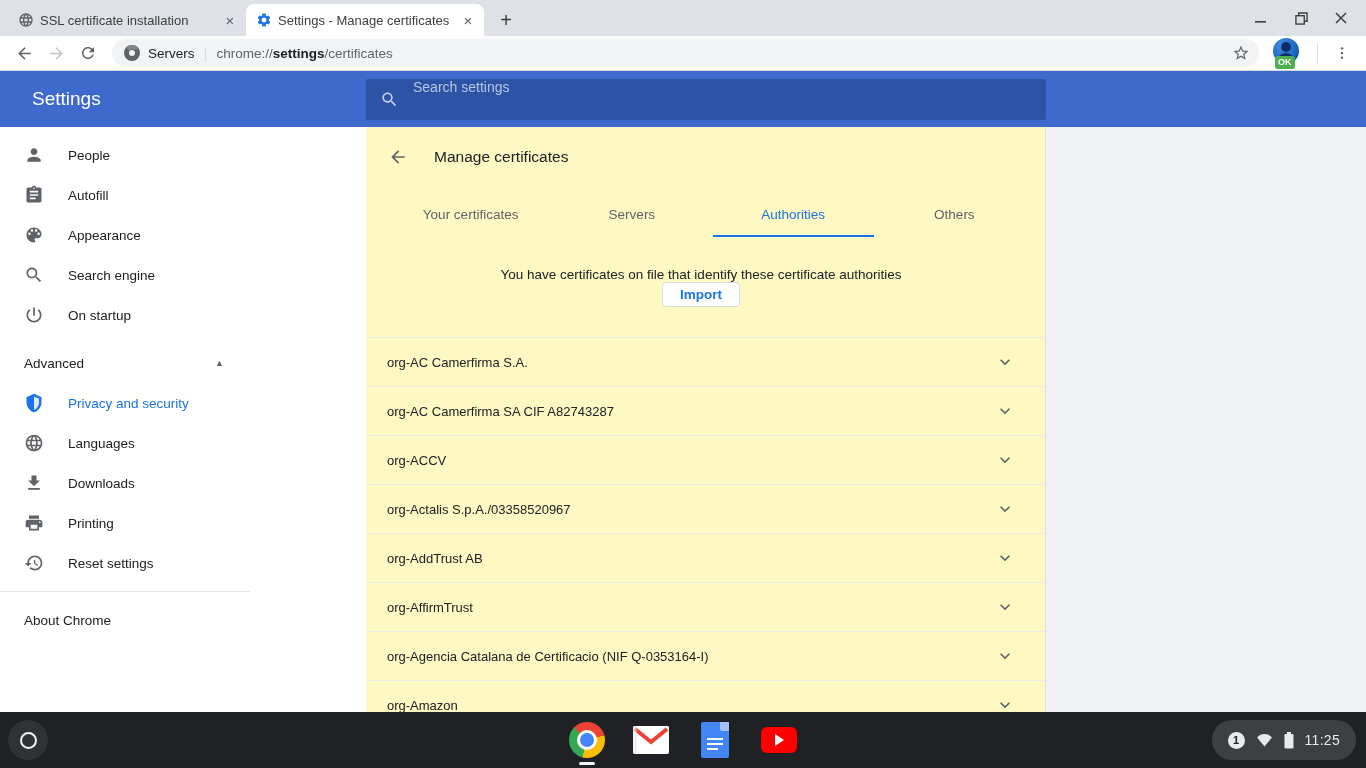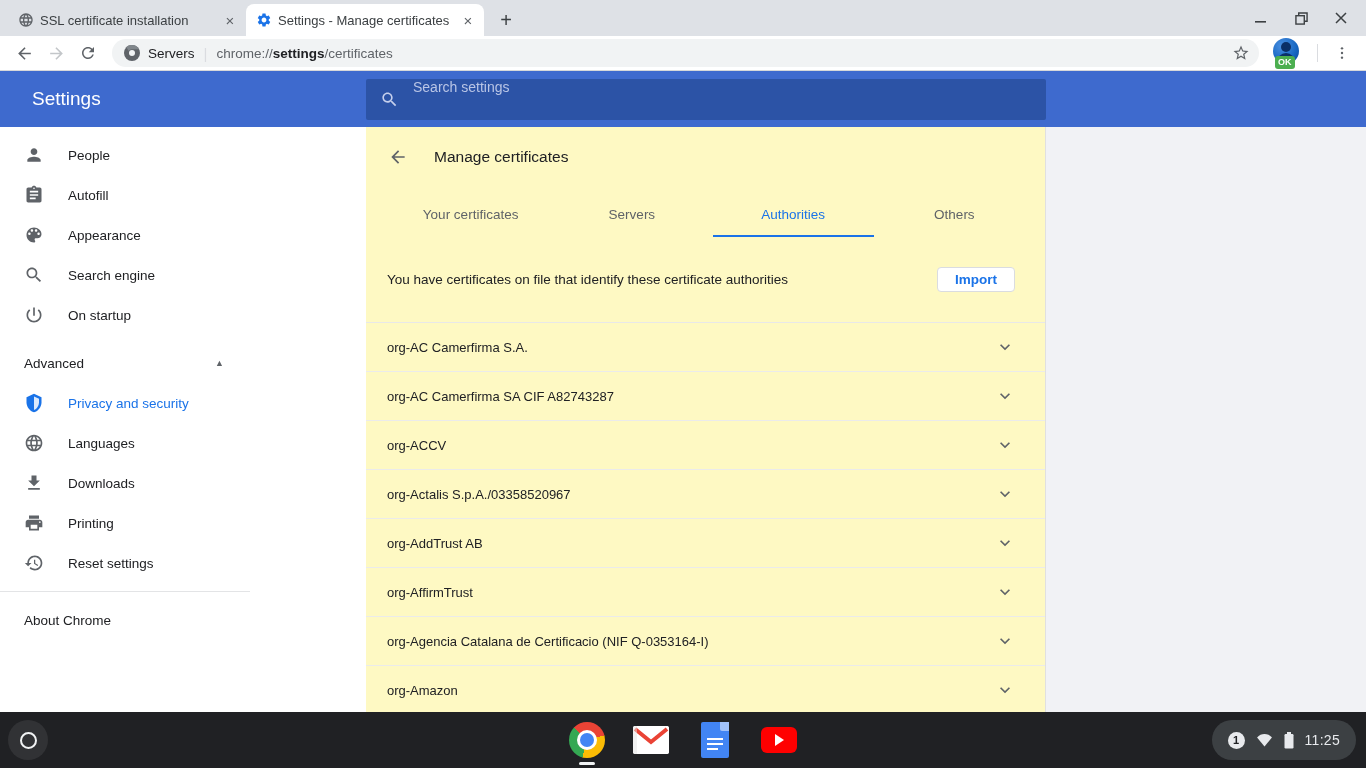--- a/index.html
+++ b/index.html
@@ -56,21 +56,21 @@
   .side-footer .icon { margin-left:auto; margin-right:118px; color:#5f6368; }
 
   
   .card { position:absolute; left:366px; top:0; width:680px; min-height:100%; background:#fef9c3; border-right:1px solid #e0e0e0; }
   .card-header { display:flex; align-items:center; gap:26px; padding:20px 0 14px 22px; }
   .card-header .back { color:#5f6368; cursor:pointer; }
   .card-title { font-size:15.5px; font-weight:500; color:#202124; }
   .tabs-row { display:flex; padding:14px 10px 0 24px;justify-content:flex-end; }
   .ctab { flex:1; text-align:center; padding:12px 0 13px; font-size:13.5px; font-weight:500; color:#5f6368; border-bottom:2px solid transparent; cursor:pointer; }
   .ctab.active { color:#1a73e8; border-bottom-color:#1a73e8; }
-  .import-row { display:flex; align-items:center; padding:30px 30px 30px 21px; }
+  .import-row { display:flex; align-items:center; padding:30px 30px 30px 21px;flex-direction:column; }
   .import-text { font-size:13.5px; color:#202124; flex:1; }
   .btn-import { background:#fff; border:1px solid #dadce0; border-radius:4px; color:#1a73e8; font-size:13.5px; font-weight:700; padding:4px 17px; cursor:pointer; font-family:inherit; }
   .section-divider { height:1px; background:#e8e8e8; }
   .cert-row { height:49px; display:flex; align-items:center; padding:0 30px 0 21px; border-bottom:1px solid #ebebeb; cursor:pointer; }
   .cert-name { flex:1; font-size:13px; color:#202124; }
   .cert-row .chev { color:#5f6368; }
 
   
   .shelf { position:absolute; left:0; bottom:0; width:100%; height:56px; background:#202124; display:flex; align-items:center; }
   .launcher { width:40px; height:40px; margin-left:8px; border-radius:50%; background:rgba(255,255,255,0.08); display:flex; align-items:center; justify-content:center; cursor:pointer; }

